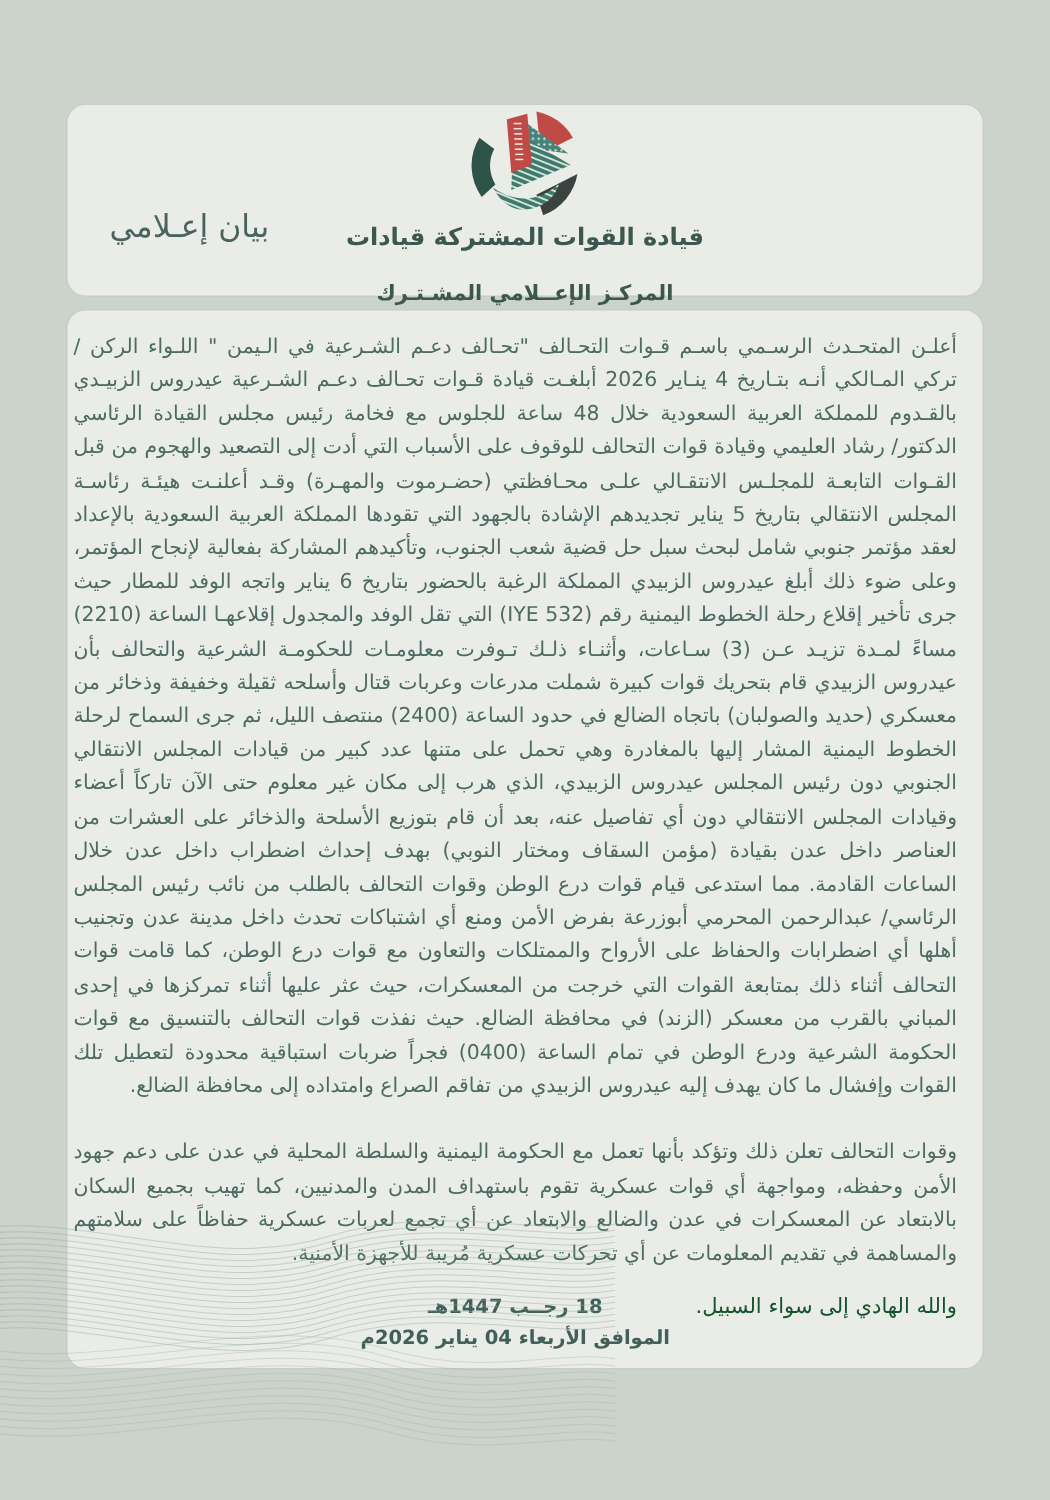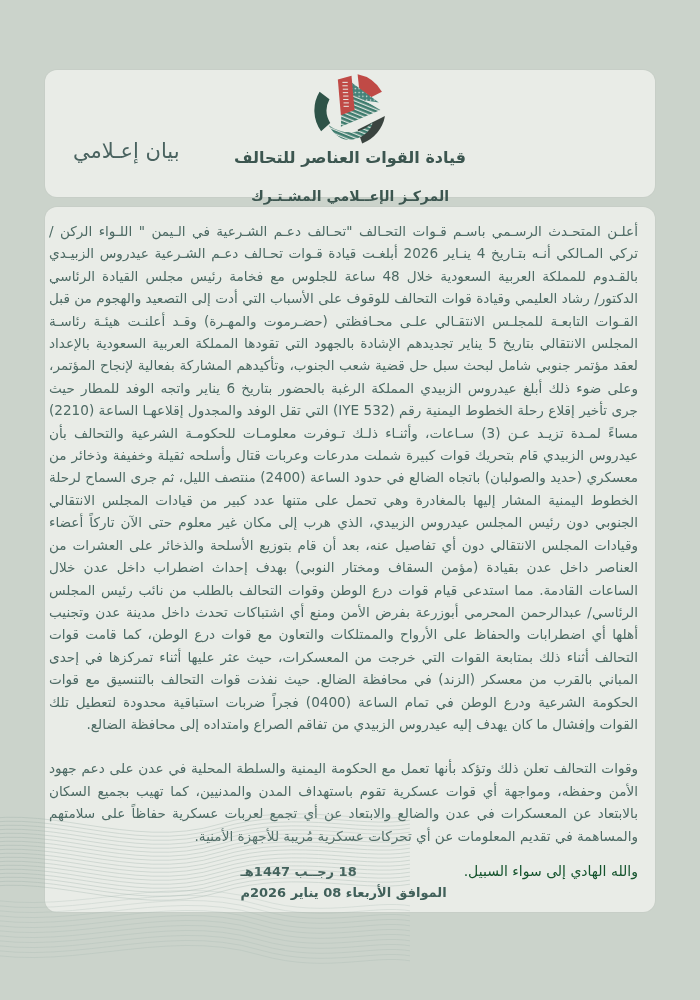--- a/index.html
+++ b/index.html
@@ -45,21 +45,21 @@
     font-weight:500;
   }
   .body-text + .body-text{margin-top:22px;}
   .doc-footer{position:relative;height:60px;margin-top:14px;}
   .closing{
     position:absolute;right:0;top:2px;
     font-size:14px;color:#14532d;font-weight:500;
   }
   .dates{
     position:absolute;left:50%;transform:translateX(-50%);top:0;
-    text-align:left;font-weight:bold;font-size:13px;
+    text-align:center;font-weight:bold;font-size:13px;
     color:#41605a;line-height:21px;white-space:nowrap;
   }
   .waves{
     position:absolute;left:-30px;top:800px;
     width:440px;height:195px;
     pointer-events:none;z-index:6;
   }
 </style>
 </head>
 <body>
@@ -90,35 +90,35 @@
           <rect x="40" y="13" width="7" height="1.3"></rect>
           <rect x="40" y="17.5" width="7" height="1.3"></rect>
           <rect x="40.5" y="22" width="7" height="1.3"></rect>
           <rect x="40.5" y="26.5" width="7" height="1.3"></rect>
           <rect x="41" y="31" width="7" height="1.3"></rect>
           <rect x="41" y="35.5" width="7" height="1.3"></rect>
           <rect x="41.5" y="40" width="7" height="1.3"></rect>
           <rect x="41.5" y="44.5" width="7" height="1.3"></rect>
         </g>
       </svg>
-      <div class="org-title">قيادة القوات العناصر للتحالف</div>
+      <div class="org-title">قيادة القوات المشتركة قيادات</div>
       <div class="org-subtitle">المركـز الإعــلامي المشـتـرك</div>
     </div>
     <div class="statement-type">بيان إعـلامي</div>
   </div>
 
   <div class="card main-card">
     <div class="main-inner">
       <p class="body-text">أعلـن المتحـدث الرسـمي باسـم قـوات التحـالف "تحـالف دعـم الشـرعية في الـيمن " اللـواء الركن / تركي المـالكي أنـه بتـاريخ 4 ينـاير 2026 أبلغـت قيادة قـوات تحـالف دعـم الشـرعية عيدروس الزبيـدي بالقـدوم للمملكة العربية السعودية خلال 48 ساعة للجلوس مع فخامة رئيس مجلس القيادة الرئاسي الدكتور/ رشاد العليمي وقيادة قوات التحالف للوقوف على الأسباب التي أدت إلى التصعيد والهجوم من قبل القـوات التابعـة للمجلـس الانتقـالي علـى محـافظتي (حضـرموت والمهـرة) وقـد أعلنـت هيئـة رئاسـة المجلس الانتقالي بتاريخ 5 يناير تجديدهم الإشادة بالجهود التي تقودها المملكة العربية السعودية بالإعداد لعقد مؤتمر جنوبي شامل لبحث سبل حل قضية شعب الجنوب، وتأكيدهم المشاركة بفعالية لإنجاح المؤتمر، وعلى ضوء ذلك أبلغ عيدروس الزبيدي المملكة الرغبة بالحضور بتاريخ 6 يناير واتجه الوفد للمطار حيث جرى تأخير إقلاع رحلة الخطوط اليمنية  رقم (IYE 532) التي تقل الوفد والمجدول إقلاعهـا الساعة (2210) مساءً لمـدة تزيـد عـن (3) سـاعات، وأثنـاء ذلـك تـوفرت معلومـات للحكومـة الشرعية والتحالف بأن عيدروس الزبيدي قام بتحريك قوات كبيرة شملت مدرعات وعربات قتال وأسلحه ثقيلة وخفيفة وذخائر من معسكري (حديد والصولبان) باتجاه الضالع في حدود الساعة (2400) منتصف الليل، ثم جرى السماح لرحلة الخطوط اليمنية المشار إليها بالمغادرة وهي تحمل على متنها عدد كبير من قيادات المجلس الانتقالي الجنوبي دون رئيس المجلس عيدروس الزبيدي، الذي هرب إلى مكان غير معلوم حتى الآن تاركاً أعضاء وقيادات المجلس الانتقالي دون أي تفاصيل عنه، بعد أن قام بتوزيع الأسلحة والذخائر على العشرات من العناصر داخل عدن بقيادة (مؤمن السقاف ومختار النوبي) بهدف إحداث اضطراب داخل عدن خلال الساعات القادمة.  مما استدعى قيام قوات درع الوطن وقوات التحالف بالطلب من نائب رئيس المجلس الرئاسي/ عبدالرحمن المحرمي أبوزرعة  بفرض الأمن ومنع أي اشتباكات تحدث داخل مدينة عدن وتجنيب أهلها أي اضطرابات والحفاظ على الأرواح والممتلكات والتعاون مع قوات درع الوطن، كما قامت قوات التحالف أثناء ذلك بمتابعة القوات التي خرجت من المعسكرات، حيث عثر عليها أثناء تمركزها في إحدى المباني بالقرب من معسكر (الزند) في محافظة الضالع. حيث نفذت قوات التحالف بالتنسيق مع قوات الحكومة الشرعية ودرع الوطن في تمام الساعة (0400) فجراً ضربات استباقية محدودة لتعطيل تلك القوات وإفشال ما كان يهدف إليه عيدروس الزبيدي من تفاقم الصراع وامتداده إلى محافظة الضالع.</p>
       <p class="body-text">وقوات التحالف تعلن ذلك وتؤكد بأنها تعمل مع الحكومة اليمنية والسلطة المحلية في عدن على دعم جهود الأمن وحفظه، ومواجهة أي قوات عسكرية تقوم باستهداف المدن والمدنيين، كما تهيب بجميع السكان بالابتعاد عن المعسكرات في عدن والضالع والابتعاد عن أي تجمع لعربات عسكرية حفاظاً على سلامتهم والمساهمة في تقديم المعلومات عن أي تحركات عسكرية مُريبة للأجهزة الأمنية.</p>
       <div class="doc-footer">
         <div class="closing">والله الهادي إلى سواء السبيل.</div>
         <div class="dates">
           <div>18 رجــب 1447هـ</div>
-          <div>الموافق الأربعاء 08 يناير 2026م</div>
+          <div>الموافق الأربعاء 04 يناير 2026م</div>
         </div>
       </div>
     </div>
   </div>
 
   <svg class="waves" viewBox="0 0 440 195" aria-hidden="true">
     <defs>
       <path id="wv1" d="M-10,25 C70,-2 160,52 250,24 C330,0 400,28 450,14" fill="none"></path>
       <path id="wv2" d="M-10,15 C90,45 190,-8 290,22 C360,42 410,18 450,30" fill="none"></path>
     </defs>

